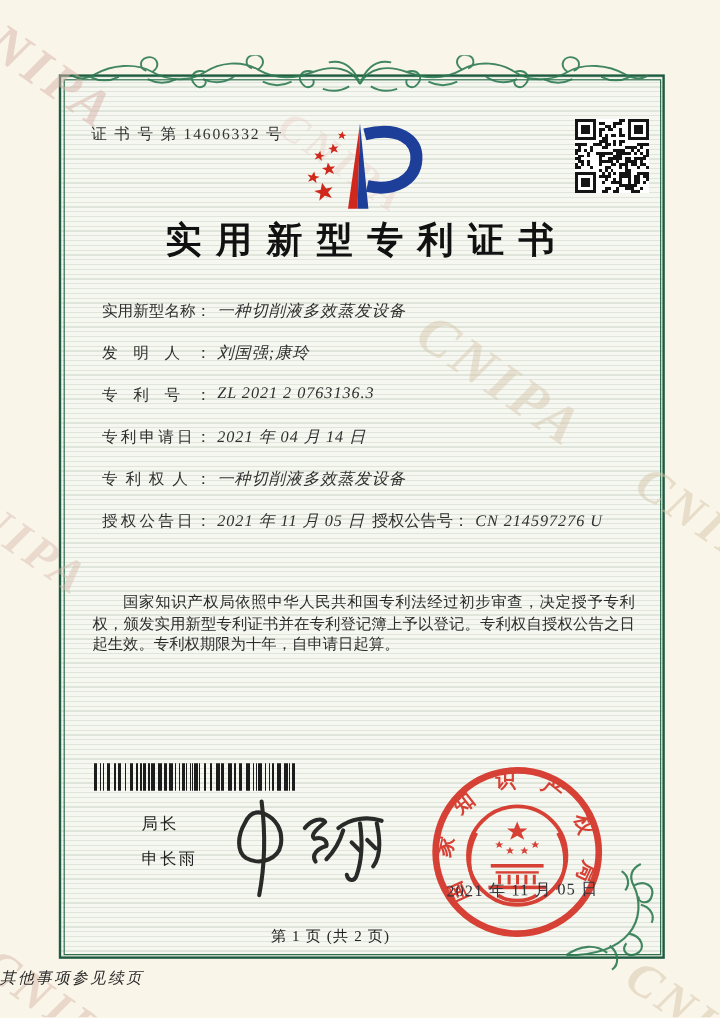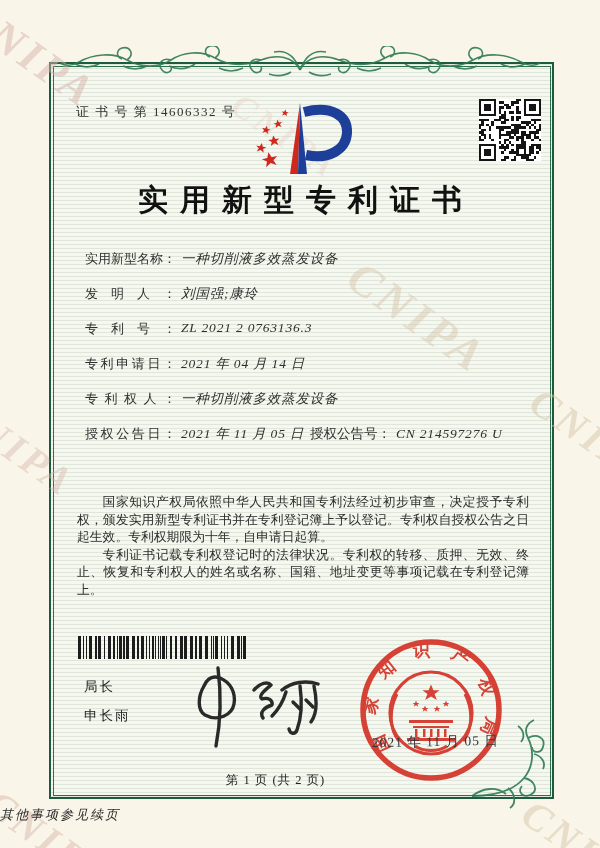--- a/index.html
+++ b/index.html
@@ -27,21 +27,21 @@
   .field-label{display:inline-block;width:91px;font-size:13px;text-align:justify;text-align-last:justify;
                vertical-align:top;}
   .field-value{margin-left:5px;letter-spacing:0.8px;font-style:italic;}
   .grant-second{position:absolute;left:225px;top:0;}
   .body-text{position:absolute;left:77px;top:494px;width:452px;font-size:12.8px;line-height:17.6px;
              text-align:justify;color:#2b2b2b;}
   .body-text p{margin:0;text-indent:2em;}
   .barcode{position:absolute;left:78px;top:636px;}
   .officials{position:absolute;left:84px;top:678px;font-family:"Liberation Sans","DejaVu Sans",sans-serif;
              font-size:13.5px;color:#222;}
-  .officials div{margin-bottom:11px;letter-spacing:2px;}
+  .officials div{margin-bottom:11px;letter-spacing:2px;margin-left:34px;}
   .signature{position:absolute;left:178px;top:656px;}
   .seal{position:absolute;left:357px;top:636px;}
   .seal-date{position:absolute;left:372px;top:733px;font-size:13.5px;letter-spacing:1px;color:#33343a;
              transform:rotate(-1deg);z-index:4;}
   .page-info{position:absolute;left:49px;top:772px;width:453px;text-align:center;font-size:12.5px;
              letter-spacing:1px;color:#222;}
   .continuation{position:absolute;left:0;top:806px;width:600px;text-align:left;font-size:13px;
                 font-style:italic;letter-spacing:2px;color:#2b2b2b;}
 </style>
 </head>
@@ -357,21 +357,20 @@
       <div class="field-row">
         <span class="field-label">授权公告日：</span><span class="field-value">2021 年 11 月 05 日</span>
         <span class="grant-second">
           <span>授权公告号：</span><span class="field-value">CN 214597276 U</span>
         </span>
       </div>
     </div>
 
     <div class="body-text">
       <p>国家知识产权局依照中华人民共和国专利法经过初步审查，决定授予专利权，颁发实用新型专利证书并在专利登记簿上予以登记。专利权自授权公告之日起生效。专利权期限为十年，自申请日起算。</p>
-      <p>专利证书记载专利权登记时的法律状况。专利权的转移、质押、无效、终止、恢复和专利权人的姓名或名称、国籍、地址变更等事项记载在专利登记簿上。</p>
     </div>
 
     <svg class="barcode" width="171" height="23" viewBox="0 0 171 23" shape-rendering="crispEdges">
       <g class="bc-bars" fill="#1c1c1c">
           <rect x="0" y="0" width="3" height="23"></rect>
           <rect x="5" y="0" width="1" height="23"></rect>
           <rect x="8" y="0" width="1" height="23"></rect>
           <rect x="11" y="0" width="3" height="23"></rect>
           <rect x="17" y="0" width="2" height="23"></rect>
           <rect x="20" y="0" width="3" height="23"></rect>

